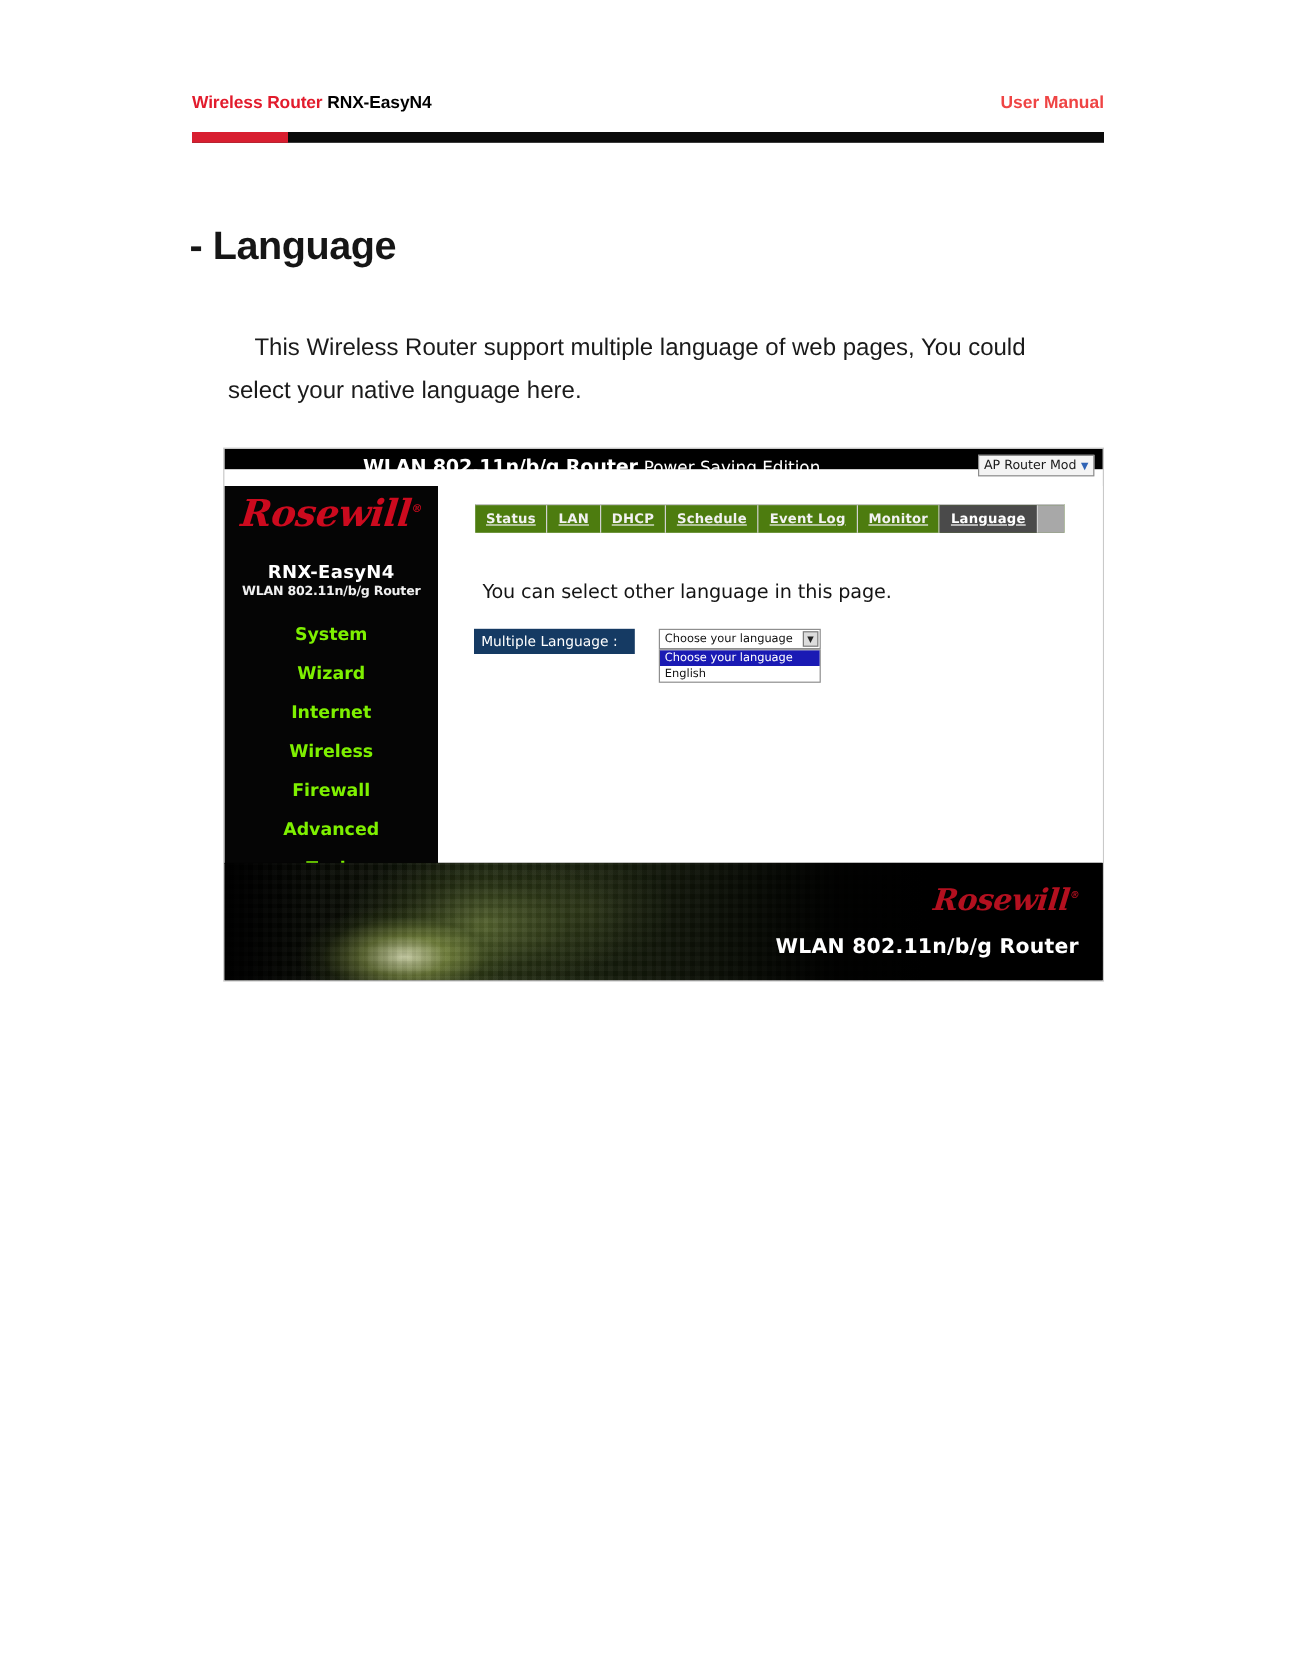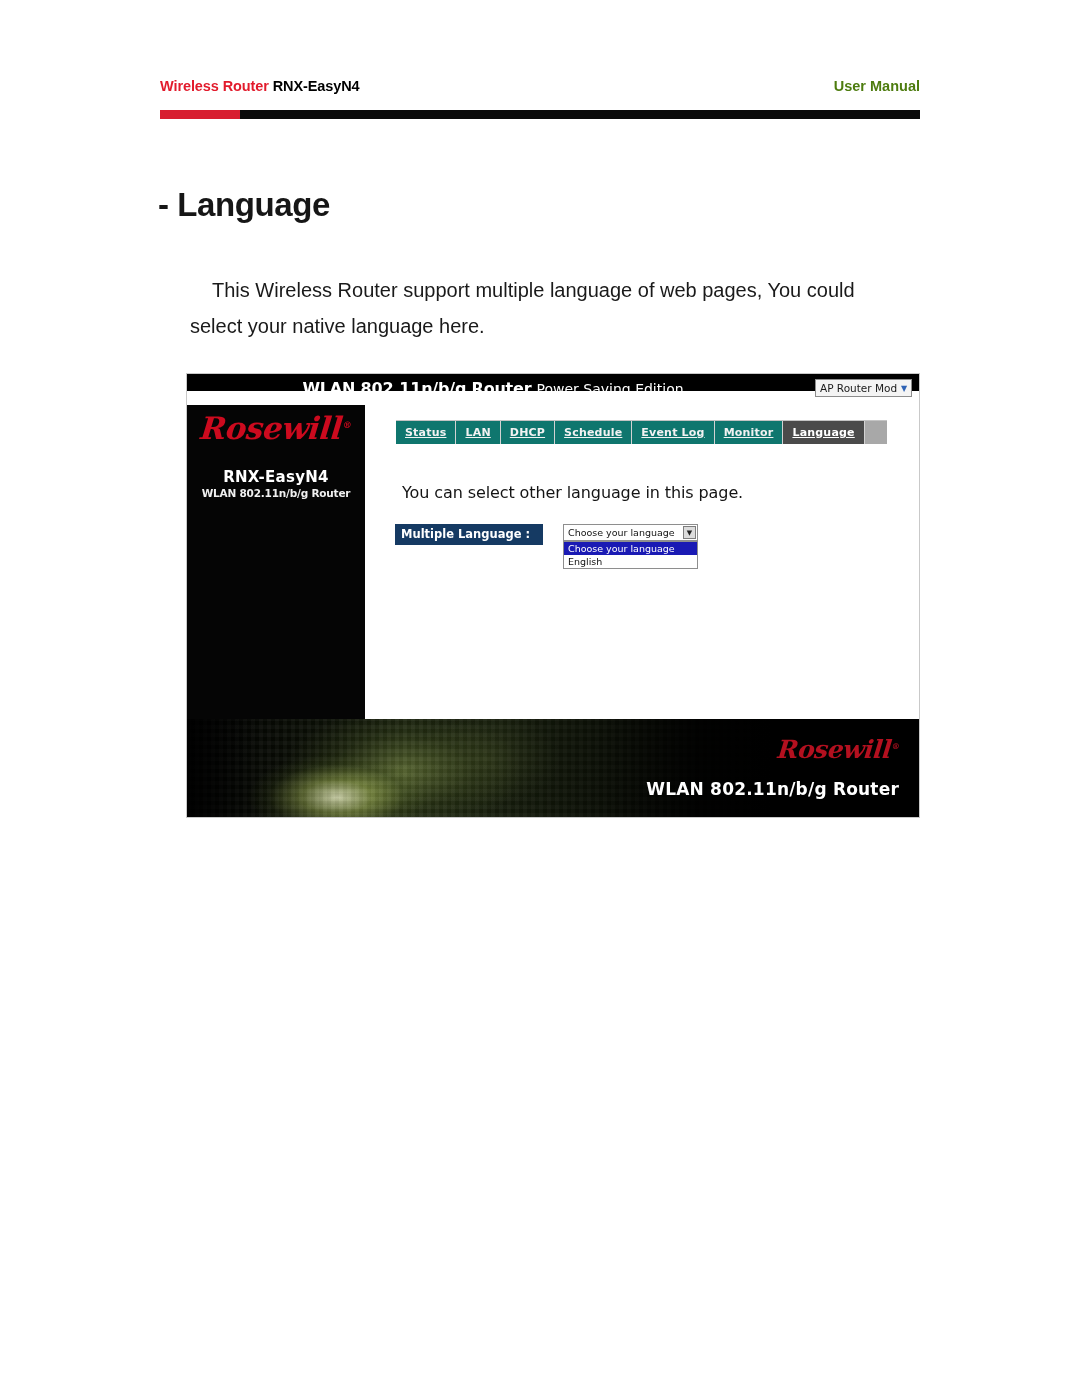--- a/index.html
+++ b/index.html
@@ -33,21 +33,21 @@
     letter-spacing: -0.1px;
   }
   .hdr-red { color: #e21b2c; }
   .hdr-black { color: #000000; }
   .doc-header-right {
     position: absolute;
     right: 0;
     top: 0;
     font-size: 14.5px;
     font-weight: bold;
-    color: #4d7c0f;
+    color: #ef4444;
     white-space: nowrap;
   }
   .rule {
     position: absolute;
     left: 160px;
     top: 110px;
     width: 760px;
     height: 9px;
     background: #0a0a0a;
   }
@@ -226,21 +226,21 @@
     background: #ffffff;
   }
 
   
   .tabs {
     position: absolute;
     left: 31px;
     top: 15px;
     height: 23px;
     display: flex;
-    background: #0f766e;
+    background: #4d7c0f;
     border-top: 1px solid #c4c4c4;
   }
   .tab {
     height: 23px;
     line-height: 23px;
     padding: 0 9px;
     font-size: 11px;
     font-weight: bold;
     color: #f2f2f2;
     text-decoration: underline;
@@ -270,27 +270,27 @@
 
   
   .lang-row {
     position: absolute;
     left: 30px;
     top: 119px;
     display: flex;
     align-items: flex-start;
   }
   .lang-label {
-    width: 148px;
+    width: 134px;
     height: 21px;
     line-height: 21px;
     background: #153a63;
     color: #ffffff;
     font-size: 11.5px;
-    font-weight: bold;
+    font-weight: normal;
     padding-left: 6px;
     box-sizing: border-box;
     white-space: nowrap;
   }
   .lang-select-wrap {
     position: relative;
     margin-left: 20px;
   }
   .lang-select {
     width: 135px;
@@ -437,20 +437,29 @@
       <span class="mode-select-arrow">▼</span>
     </div>
   </div>
 
   <div class="shot-sidebar">
     <div class="brand-logo">
       <span>Rosewill</span><sup>®</sup>
     </div>
     <div class="brand-model">RNX-EasyN4</div>
     <div class="brand-sub">WLAN 802.11n/b/g Router</div>
+    <div class="nav-list">
+      <div class="nav-item">System</div>
+      <div class="nav-item">Wizard</div>
+      <div class="nav-item">Internet</div>
+      <div class="nav-item">Wireless</div>
+      <div class="nav-item">Firewall</div>
+      <div class="nav-item">Advanced</div>
+      <div class="nav-item">Tools</div>
+    </div>
   </div>
 
   <div class="shot-content">
 
     <div class="tabs">
       <div class="tab">Status</div>
       <div class="tab">LAN</div>
       <div class="tab">DHCP</div>
       <div class="tab">Schedule</div>
       <div class="tab">Event Log</div>

